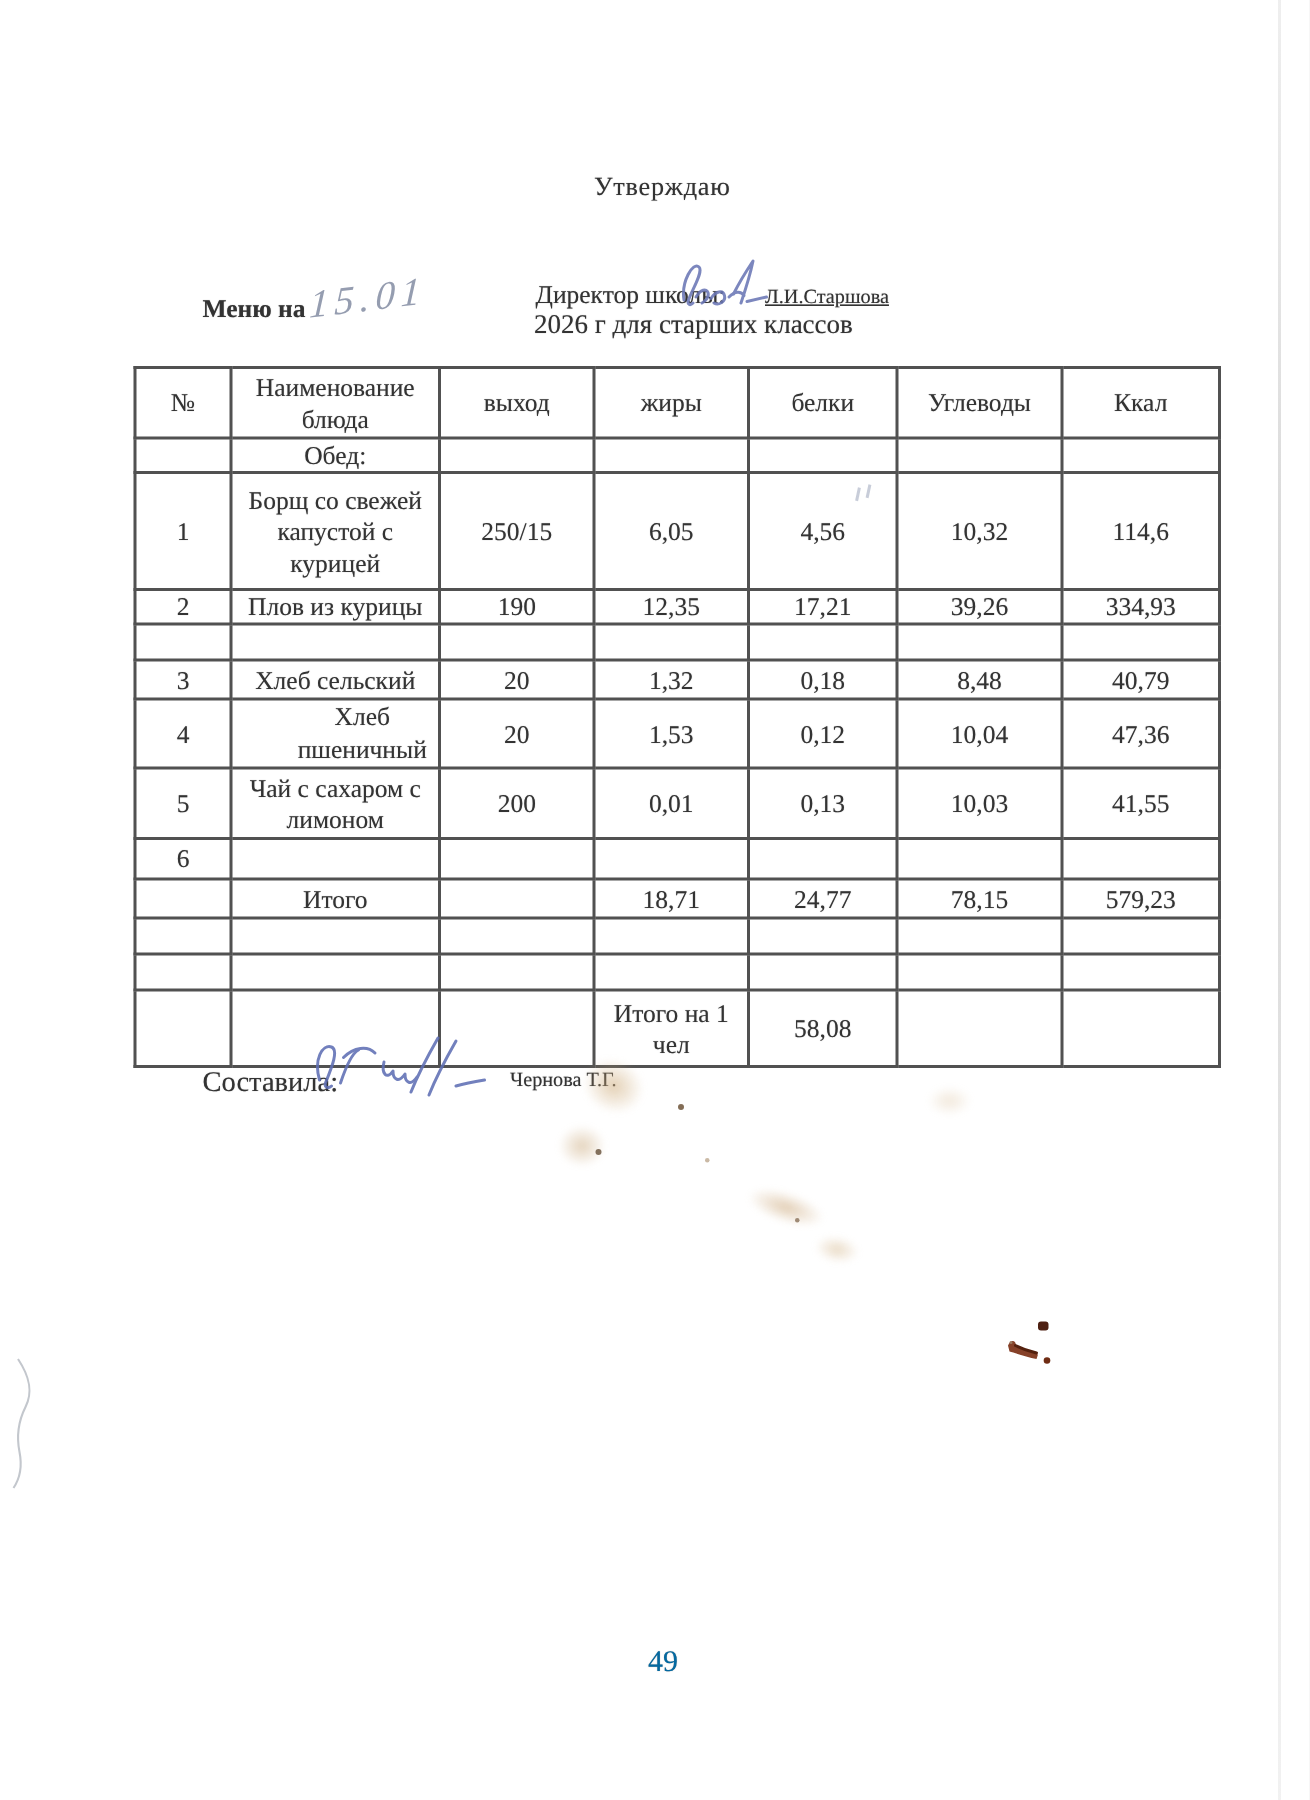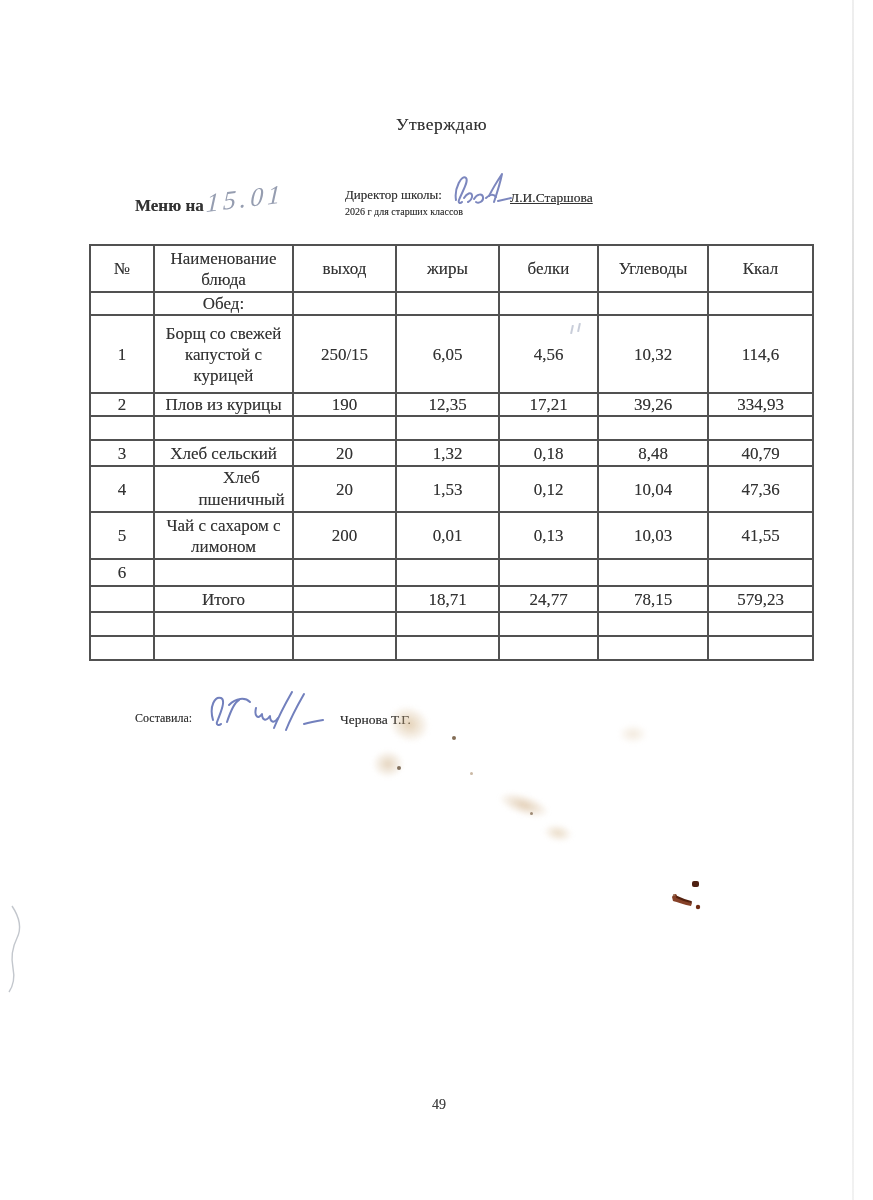--- a/index.html
+++ b/index.html
@@ -13,26 +13,26 @@
     padding-left:16px;
   }
   .t{position:absolute;white-space:nowrap;text-shadow:0 0 .6px rgba(60,60,60,.55);}
   .approval{left:396px;top:114px;font-size:17.5px;letter-spacing:.5px;}
   .menu-label{left:135px;top:196px;font-size:17px;font-weight:bold;}
   .hand-date{
     left:206px;top:184px;font-size:26px;font-style:italic;
     color:#8d95aa;letter-spacing:4px;opacity:.92;
     transform:rotate(-7deg) skewX(-10deg);text-shadow:none;
   }
-  .director-label{left:345px;top:187px;font-size:13px;}
+  .director-label{left:357px;top:187px;font-size:17px;}
   .director-name{left:510px;top:190px;font-size:13.5px;text-decoration:underline;}
-  .audience{left:345px;top:206px;font-size:10px;}
-  .composed-label{left:135px;top:711px;font-size:12px;}
+  .audience{left:356px;top:206px;font-size:18px;}
+  .composed-label{left:135px;top:711px;font-size:19px;}
   .composed-name{left:340px;top:712px;font-size:13.5px;}
-  .pageno{left:432px;top:1097px;font-size:14px;color:#404040;}
+  .pageno{left:432px;top:1097px;font-size:20px;color:#0369a1;}
 
   .sig{position:absolute;opacity:.88;}
   .sig path{fill:none;stroke:#6b77b6;stroke-width:2;stroke-linecap:round;stroke-linejoin:round;}
   .sig-director{left:450px;top:168px;}
   .sig-author{left:203px;top:684px;}
   .sig-author path{stroke:#5f6fb4;}
 
   .tbl-wrap{position:absolute;left:89px;top:244px;}
   table.menu{border-collapse:collapse;table-layout:fixed;width:723px;}
   table.menu td{
@@ -195,20 +195,29 @@
         </tr>
         <tr class="r24">
           <td></td>
             <td></td>
           <td></td>
             <td></td>
           <td></td>
             <td></td>
           <td></td>
         </tr>
+        <tr class="r51">
+          <td></td>
+          <td></td>
+          <td></td>
+          <td class="vt lh22">Итого на 1 чел</td>
+          <td class="vt">58,08</td>
+          <td></td>
+          <td></td>
+        </tr>
       </tbody>
     </table>
   </div>
 
   <div class="t composed-label">Составила:</div>
   <svg class="sig sig-author" width="135" height="52" viewBox="0 0 135 52">
     <path d="M10,36 C6,22 12,12 18,14 C23,16 18,28 14,38 C13,41 16,42 18,40"></path>
     <path d="M24,38 C28,26 32,18 36,16"></path>
     <path d="M26,21 C33,14 42,13 47,18"></path>
     <path d="M53,24 C51,32 55,36 59,30 C59,36 63,38 67,32 C67,38 71,40 75,34"></path>

